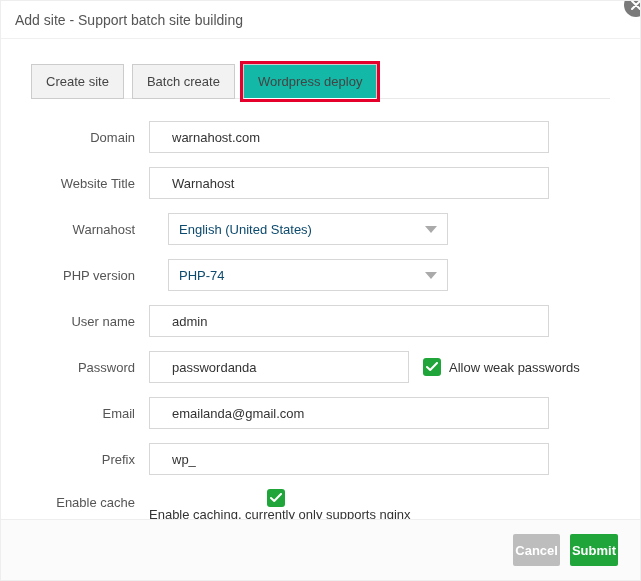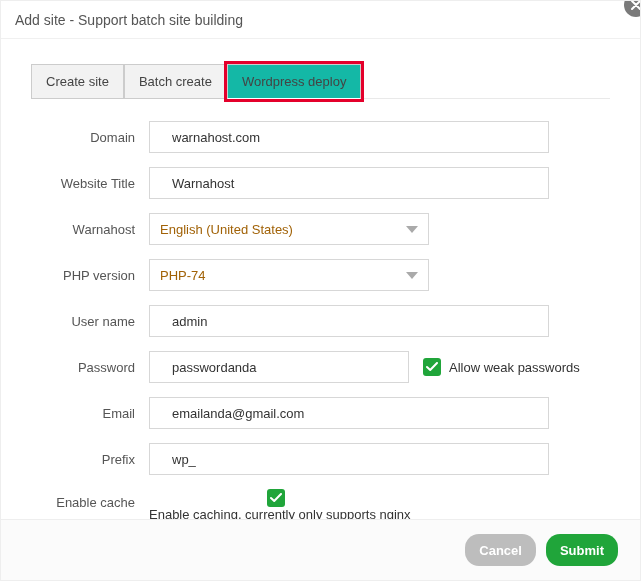--- a/index.html
+++ b/index.html
@@ -1,40 +1,40 @@
 <!DOCTYPE html>
 <html><head>
 <meta charset="utf-8">
 <style>
   * { box-sizing: border-box; margin: 0; padding: 0; }
   html, body { font-family: Arial, Helvetica, sans-serif; font-size: 13px; color: #333; background:#fff; }
   .window { width: 641px; height: 581px; position: relative; background: #fff; overflow: hidden; border:1px solid #eee;}
   .titlebar { height: 38px; line-height: 38px; padding: 0 14px; font-size: 14px; color: #555; border-bottom:1px solid #f0f0f0;}
   .close-btn { position: absolute; top: -8px; right: -8px; width: 24px; height: 24px; border-radius: 50%; background: #7a7a7a; color: #fff; display: flex; align-items: center; justify-content: center; font-size: 14px; cursor: pointer;}
   .content { padding: 24px 30px 0 30px; }
-  .tabs { display: flex; gap: 0; border-bottom: 1px solid #e9e9e9; margin-bottom: 22px;}
+  .tabs { display: flex; gap: 8px; border-bottom: 1px solid #e9e9e9; margin-bottom: 22px;}
   .tab { padding: 9px 14px; border: 1px solid #ccc; background: #f2f2f2; color: #444; cursor: pointer; position: relative; top:1px;}
   .tab.active { background: #14b8a6; border-bottom-color: #fff; }
   .tab.highlight { outline: 3px solid #e4002b; outline-offset: 0; }
   .form-row { display: flex; align-items: center; margin-bottom: 14px; }
   .form-row label.fld { width: 118px; text-align: right; padding-right: 14px; color: #555; font-size: 13px;}
   .text-input { flex: 0 0 400px; height: 32px; border: 1px solid #d7d7d7; padding: 0 22px; font-size: 13px; color:#333;}
   .text-input::placeholder { color: #888; }
   .select-wrap { flex: 0 0 280px; position: relative; }
-  .select { width: 100%; height: 32px; border: 1px solid #d7d7d7; padding: 0 10px; font-size: 13px; color: #a16207; display: flex; align-items: center; justify-content: space-between; cursor: pointer; background:#fff;}
+  .select { width: 100%; height: 32px; border: 1px solid #d7d7d7; padding: 0 10px; font-size: 13px; color: #0c4a6e; display: flex; align-items: center; justify-content: space-between; cursor: pointer; background:#fff;margin-left:19px;}
   .chev { width: 0; height: 0; border-left: 6px solid transparent; border-right: 6px solid transparent; border-top: 7px solid #aaa; }
   .row-pass .text-input { flex: 0 0 260px; }
   .check-wrap { display: inline-flex; align-items: center; margin-left: 14px; cursor: pointer;}
   .check-box { width: 18px; height: 18px; border-radius: 3px; background: #20a53a; display: inline-flex; align-items: center; justify-content: center; margin-right: 8px;}
   .check-box svg { display:block; }
   .check-label { color: #333; }
   .cache-row { align-items: flex-start; }
   .cache-row label.fld { padding-top: 6px; }
   .footer { position: absolute; left:0; right:0; bottom:0; border-top: 1px solid #eee; padding: 14px 22px; display:flex; justify-content:flex-end; gap:10px; background:#fbfbfb;}
-  .btn { height: 32px; padding: 0 14px; border: none; border-radius: 14px; font-size: 13px; cursor: pointer; font-weight:600;}
+  .btn { height: 32px; padding: 0 2px; border: none; border-radius: 2px; font-size: 13px; cursor: pointer; font-weight:600;}
   .btn-cancel { background: #bdbdbd; color: #fff; }
   .btn-submit { background: #20a53a; color: #fff; }
 </style>
 </head>
 <body>
 
 <div class="window">
   <div class="close-btn">
     <svg width="10" height="10" viewBox="0 0 10 10">
         <path d="M1 1 L9 9 M9 1 L1 9" stroke="#fff" stroke-width="2" stroke-linecap="round"></path>

